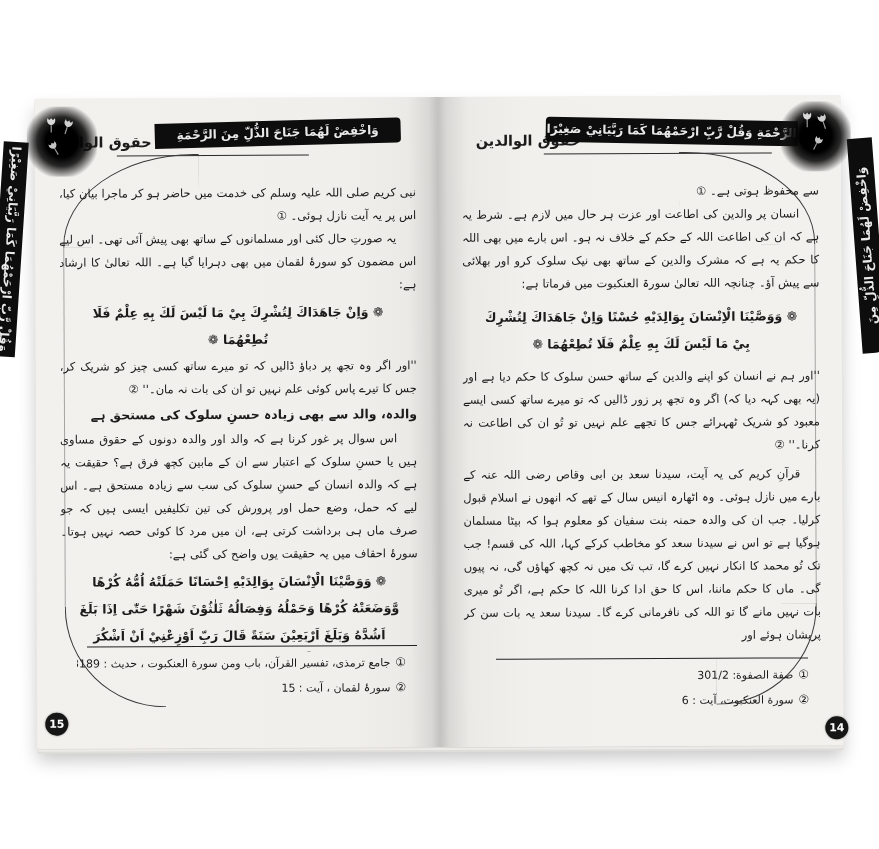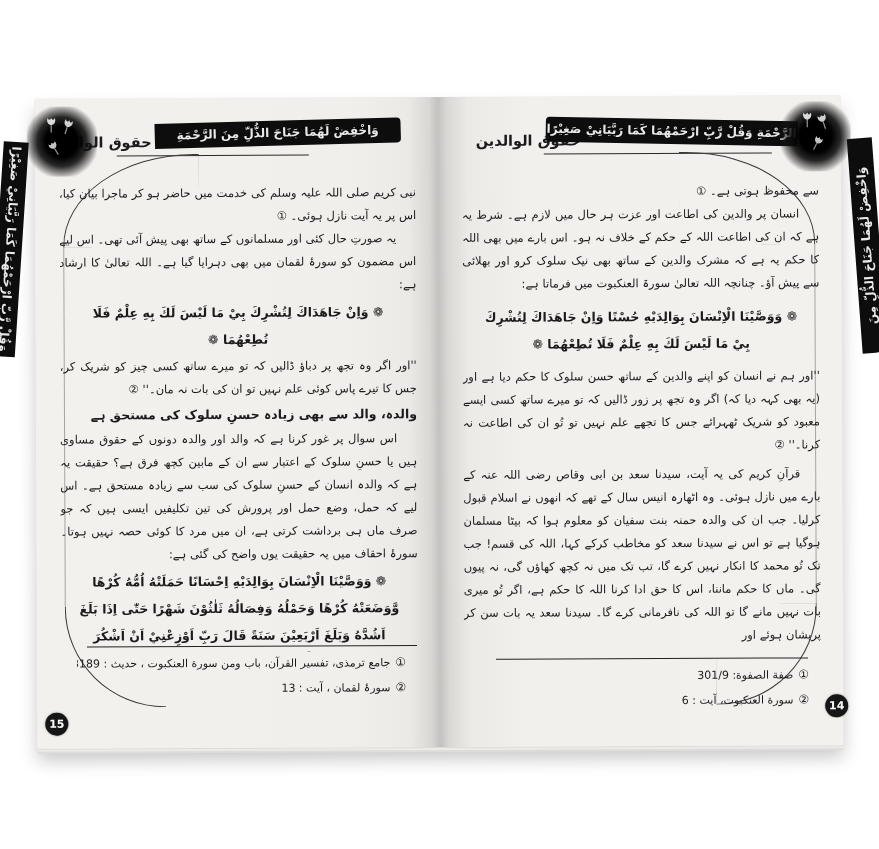--- a/index.html
+++ b/index.html
@@ -80,21 +80,21 @@
   .footnote{white-space:nowrap;overflow:hidden;}
   .fn-marker{font-size:12px;margin-left:5px;}
   
   .pagenum{
     position:absolute;width:23px;height:23px;border-radius:50%;
     background:#161616;color:#fff;font-size:11px;font-weight:bold;
     text-align:center;line-height:23px;z-index:6;direction:ltr;
     box-shadow:0 0 2px rgba(0,0,0,0.5);
   }
   .pn-left{left:8px;bottom:13px;}
-  .pn-right{right:-5px;bottom:28px;}
+  .pn-right{right:-5px;bottom:6px;}
 </style>
 </head>
 <body>
 
 <div class="book">
 
   <div class="page page-left">
     <div class="ribbon ribbon-top-left">وَاخْفِضْ لَهُمَا جَنَاحَ الذُّلِّ مِنَ الرَّحْمَةِ</div>
     <div class="ribbon ribbon-side-left">وَقُلْ رَّبِّ ارْحَمْهُمَا كَمَا رَبَّيَانِيْ صَغِيْرًا</div>
     <div class="ornament orn-left">
@@ -124,21 +124,21 @@
       <div class="trans">''اور اگر وہ تجھ پر دباؤ ڈالیں کہ تو میرے ساتھ کسی چیز کو شریک کر، جس کا تیرے پاس کوئی علم نہیں تو ان کی بات نہ مان۔'' ②</div>
       <div class="heading">والدہ، والد سے بھی زیادہ حسنِ سلوک کی مستحق ہے</div>
       <div class="para indent">اس سوال پر غور کرنا ہے کہ والد اور والدہ دونوں کے حقوق مساوی ہیں یا حسنِ سلوک کے اعتبار سے ان کے مابین کچھ فرق ہے؟ حقیقت یہ ہے کہ والدہ انسان کے حسنِ سلوک کی سب سے زیادہ مستحق ہے۔ اس لیے کہ حمل، وضع حمل اور پرورش کی تین تکلیفیں ایسی ہیں کہ جو صرف ماں ہی برداشت کرتی ہے، ان میں مرد کا کوئی حصہ نہیں ہوتا۔ سورۂ احقاف میں یہ حقیقت یوں واضح کی گئی ہے:</div>
       <div class="arabic">❁ وَوَصَّيْنَا الْاِنْسَانَ بِوَالِدَيْهِ اِحْسَانًا حَمَلَتْهُ اُمُّهُ كُرْهًا وَّوَضَعَتْهُ كُرْهًا وَحَمْلُهُ وَفِصَالُهُ ثَلٰثُوْنَ شَهْرًا حَتّٰى اِذَا بَلَغَ اَشُدَّهُ وَبَلَغَ اَرْبَعِيْنَ سَنَةً قَالَ رَبِّ اَوْزِعْنِيْ اَنْ اَشْكُرَ نِعْمَتَكَ الَّتِيْ اَنْعَمْتَ عَلَيَّ وَعَلٰى وَالِدَيَّ ❁</div>
 
     </div>
 
     <div class="footnote-rule fnrule-left"></div>
     <div class="footnotes fn-left">
       <div class="footnote"><span class="fn-marker">①</span><span>جامع ترمذی، تفسیر القرآن، باب ومن سورة العنکبوت ، حدیث : 3189</span></div>
-      <div class="footnote"><span class="fn-marker">②</span><span>سورۂ لقمان ، آیت : 13</span></div>
+      <div class="footnote"><span class="fn-marker">②</span><span>سورۂ لقمان ، آیت : 15</span></div>
     </div>
     <div class="pagenum pn-left">15</div>
   </div>
 
   <div class="page page-right">
     <div class="ribbon ribbon-top-right">الرَّحْمَةِ وَقُلْ رَّبِّ ارْحَمْهُمَا كَمَا رَبَّيَانِيْ صَغِيْرًا</div>
     <div class="ribbon ribbon-side-right">وَاخْفِضْ لَهُمَا جَنَاحَ الذُّلِّ مِنَ</div>
     <div class="ornament orn-right">
       <svg width="13" height="17" viewBox="0 0 10 14" style="left:20px;top:10px;">
           <path d="M2 1 C1 4 2 6 5 7 C8 6 9 4 8 1 C7 3 6 3 5 1 C4 3 3 3 2 1 Z" fill="#d9d9d9"></path>
@@ -162,20 +162,20 @@
     <div class="body-text">
       <div class="para">سے محفوظ ہوتی ہے۔ ①</div>
       <div class="para indent">انسان پر والدین کی اطاعت اور عزت ہر حال میں لازم ہے۔ شرط یہ ہے کہ ان کی اطاعت اللہ کے حکم کے خلاف نہ ہو۔ اس بارے میں بھی اللہ کا حکم یہ ہے کہ مشرک والدین کے ساتھ بھی نیک سلوک کرو اور بھلائی سے پیش آؤ۔ چنانچہ اللہ تعالیٰ سورۃ العنکبوت میں فرماتا ہے:</div>
       <div class="arabic">❁ وَوَصَّيْنَا الْاِنْسَانَ بِوَالِدَيْهِ حُسْنًا وَاِنْ جَاهَدَاكَ لِتُشْرِكَ بِيْ مَا لَيْسَ لَكَ بِهِ عِلْمٌ فَلَا تُطِعْهُمَا ❁</div>
       <div class="trans">''اور ہم نے انسان کو اپنے والدین کے ساتھ حسن سلوک کا حکم دیا ہے اور (یہ بھی کہہ دیا کہ) اگر وہ تجھ پر زور ڈالیں کہ تو میرے ساتھ کسی ایسے معبود کو شریک ٹھہرائے جس کا تجھے علم نہیں تو تُو ان کی اطاعت نہ کرنا۔'' ②</div>
       <div class="para indent p-last">قرآنِ کریم کی یہ آیت، سیدنا سعد بن ابی وقاص رضی اللہ عنہ کے بارے میں نازل ہوئی۔ وہ اٹھارہ انیس سال کے تھے کہ انھوں نے اسلام قبول کرلیا۔ جب ان کی والدہ حمنہ بنت سفیان کو معلوم ہوا کہ بیٹا مسلمان ہوگیا ہے تو اس نے سیدنا سعد کو مخاطب کرکے کہا، اللہ کی قسم! جب تک تُو محمد کا انکار نہیں کرے گا، تب تک میں نہ کچھ کھاؤں گی، نہ پیوں گی۔ ماں کا حکم ماننا، اس کا حق ادا کرنا اللہ کا حکم ہے، اگر تُو میری بات نہیں مانے گا تو اللہ کی نافرمانی کرے گا۔ سیدنا سعد یہ بات سن کر پریشان ہوئے اور</div>
     </div>
 
     <div class="footnote-rule fnrule-right"></div>
     <div class="footnotes fn-right">
-      <div class="footnote"><span class="fn-marker">①</span><span>صفة الصفوة: 301/9</span></div>
+      <div class="footnote"><span class="fn-marker">①</span><span>صفة الصفوة: 301/2</span></div>
       <div class="footnote"><span class="fn-marker">②</span><span>سورة العنکبوت، آیت : 6</span></div>
     </div>
     <div class="pagenum pn-right">14</div>
   </div>
 
   <div class="gutter"></div>
 </div>
 
 </body></html>

